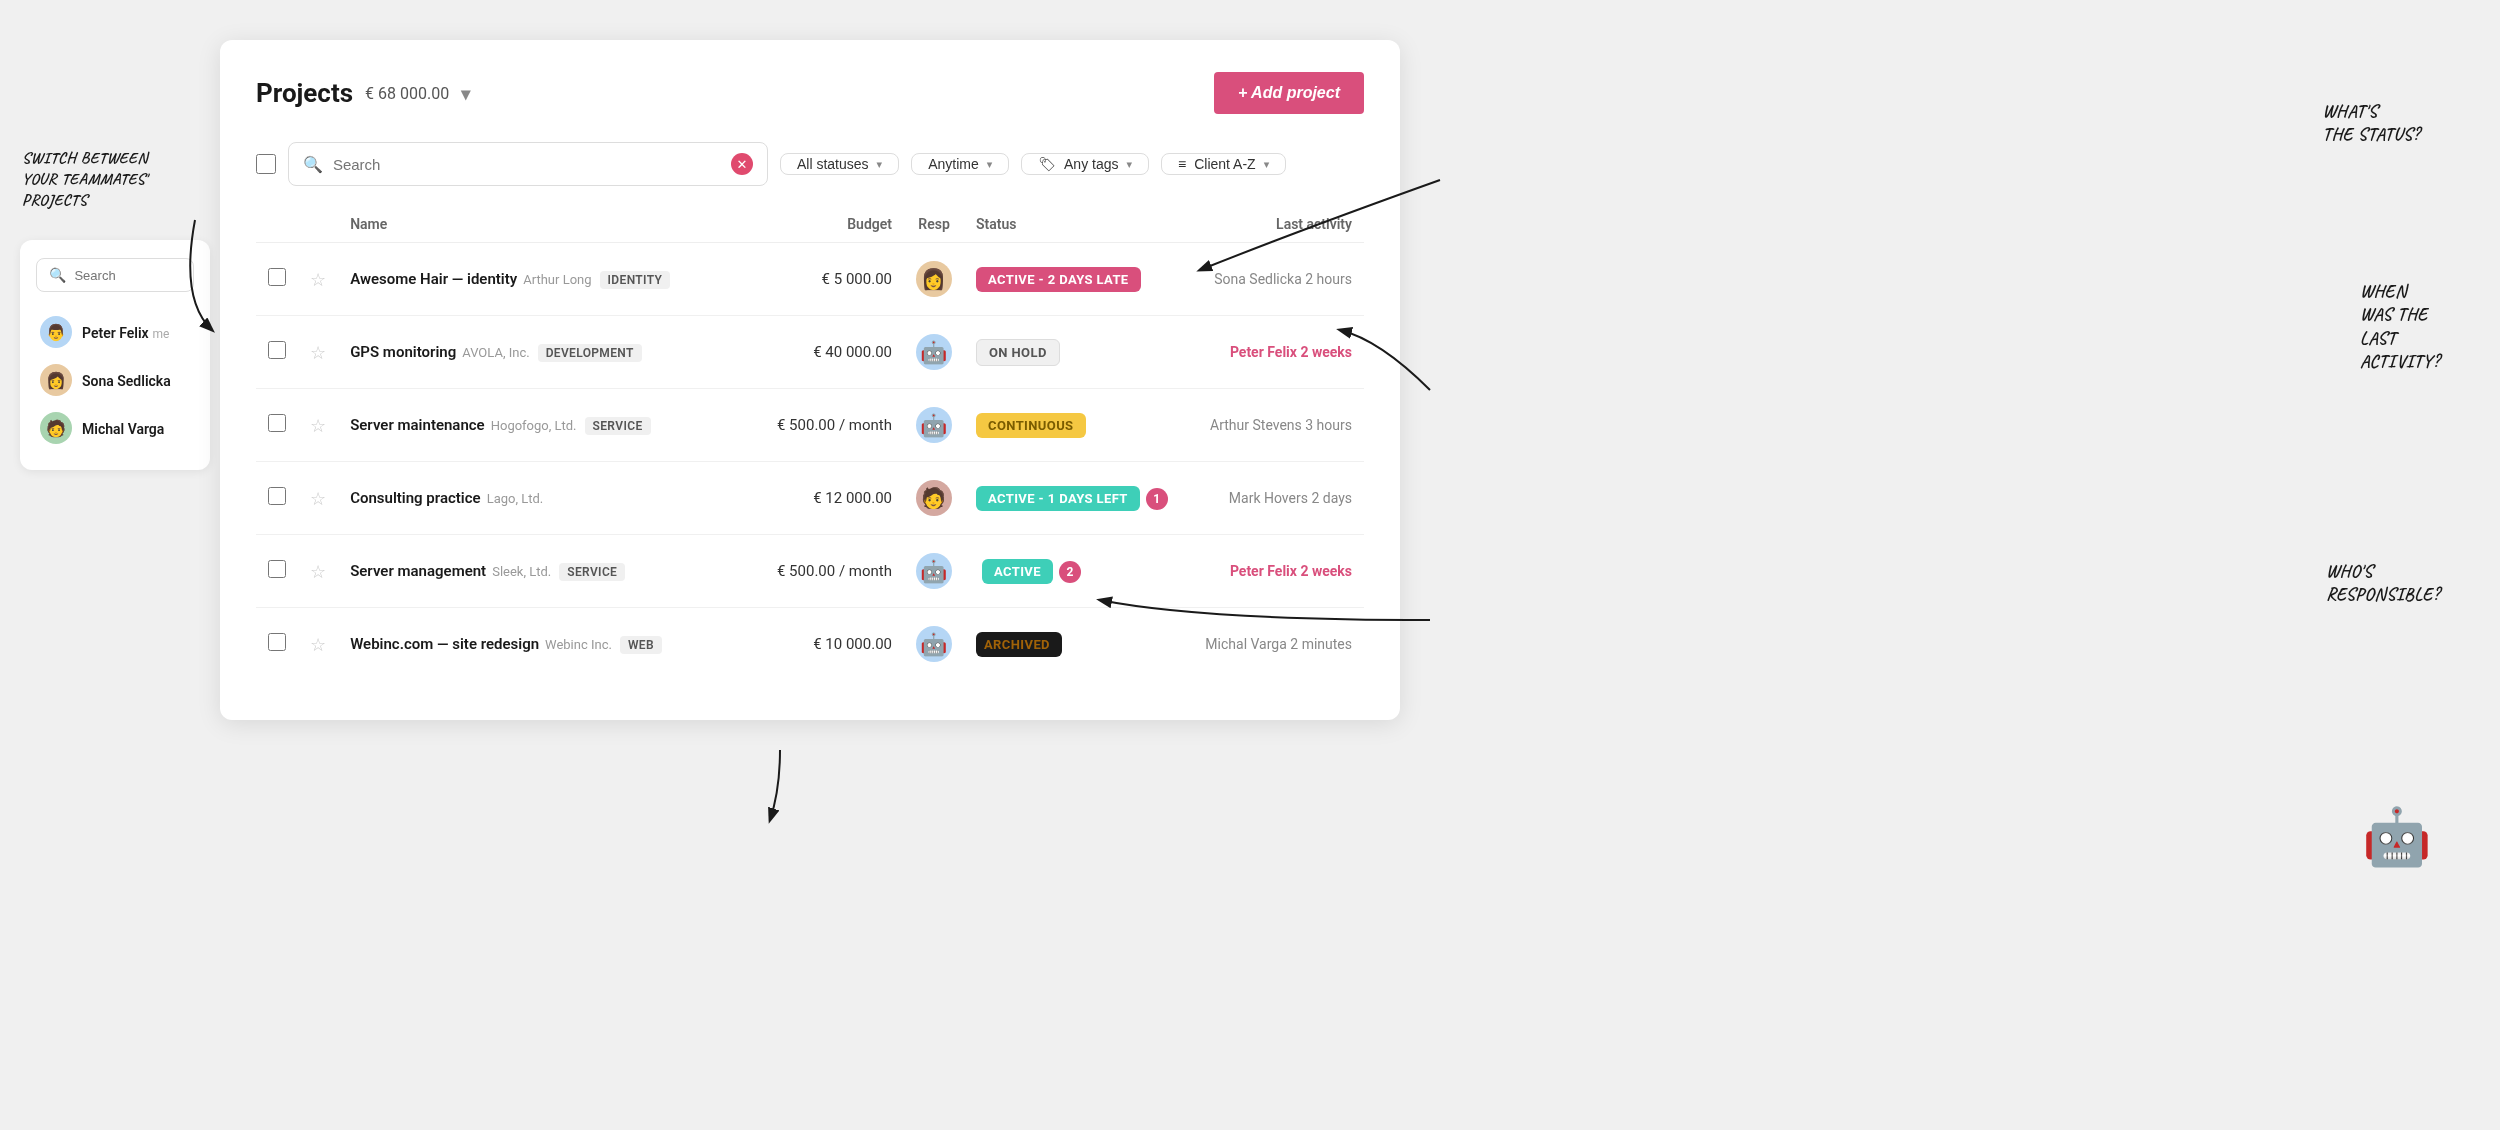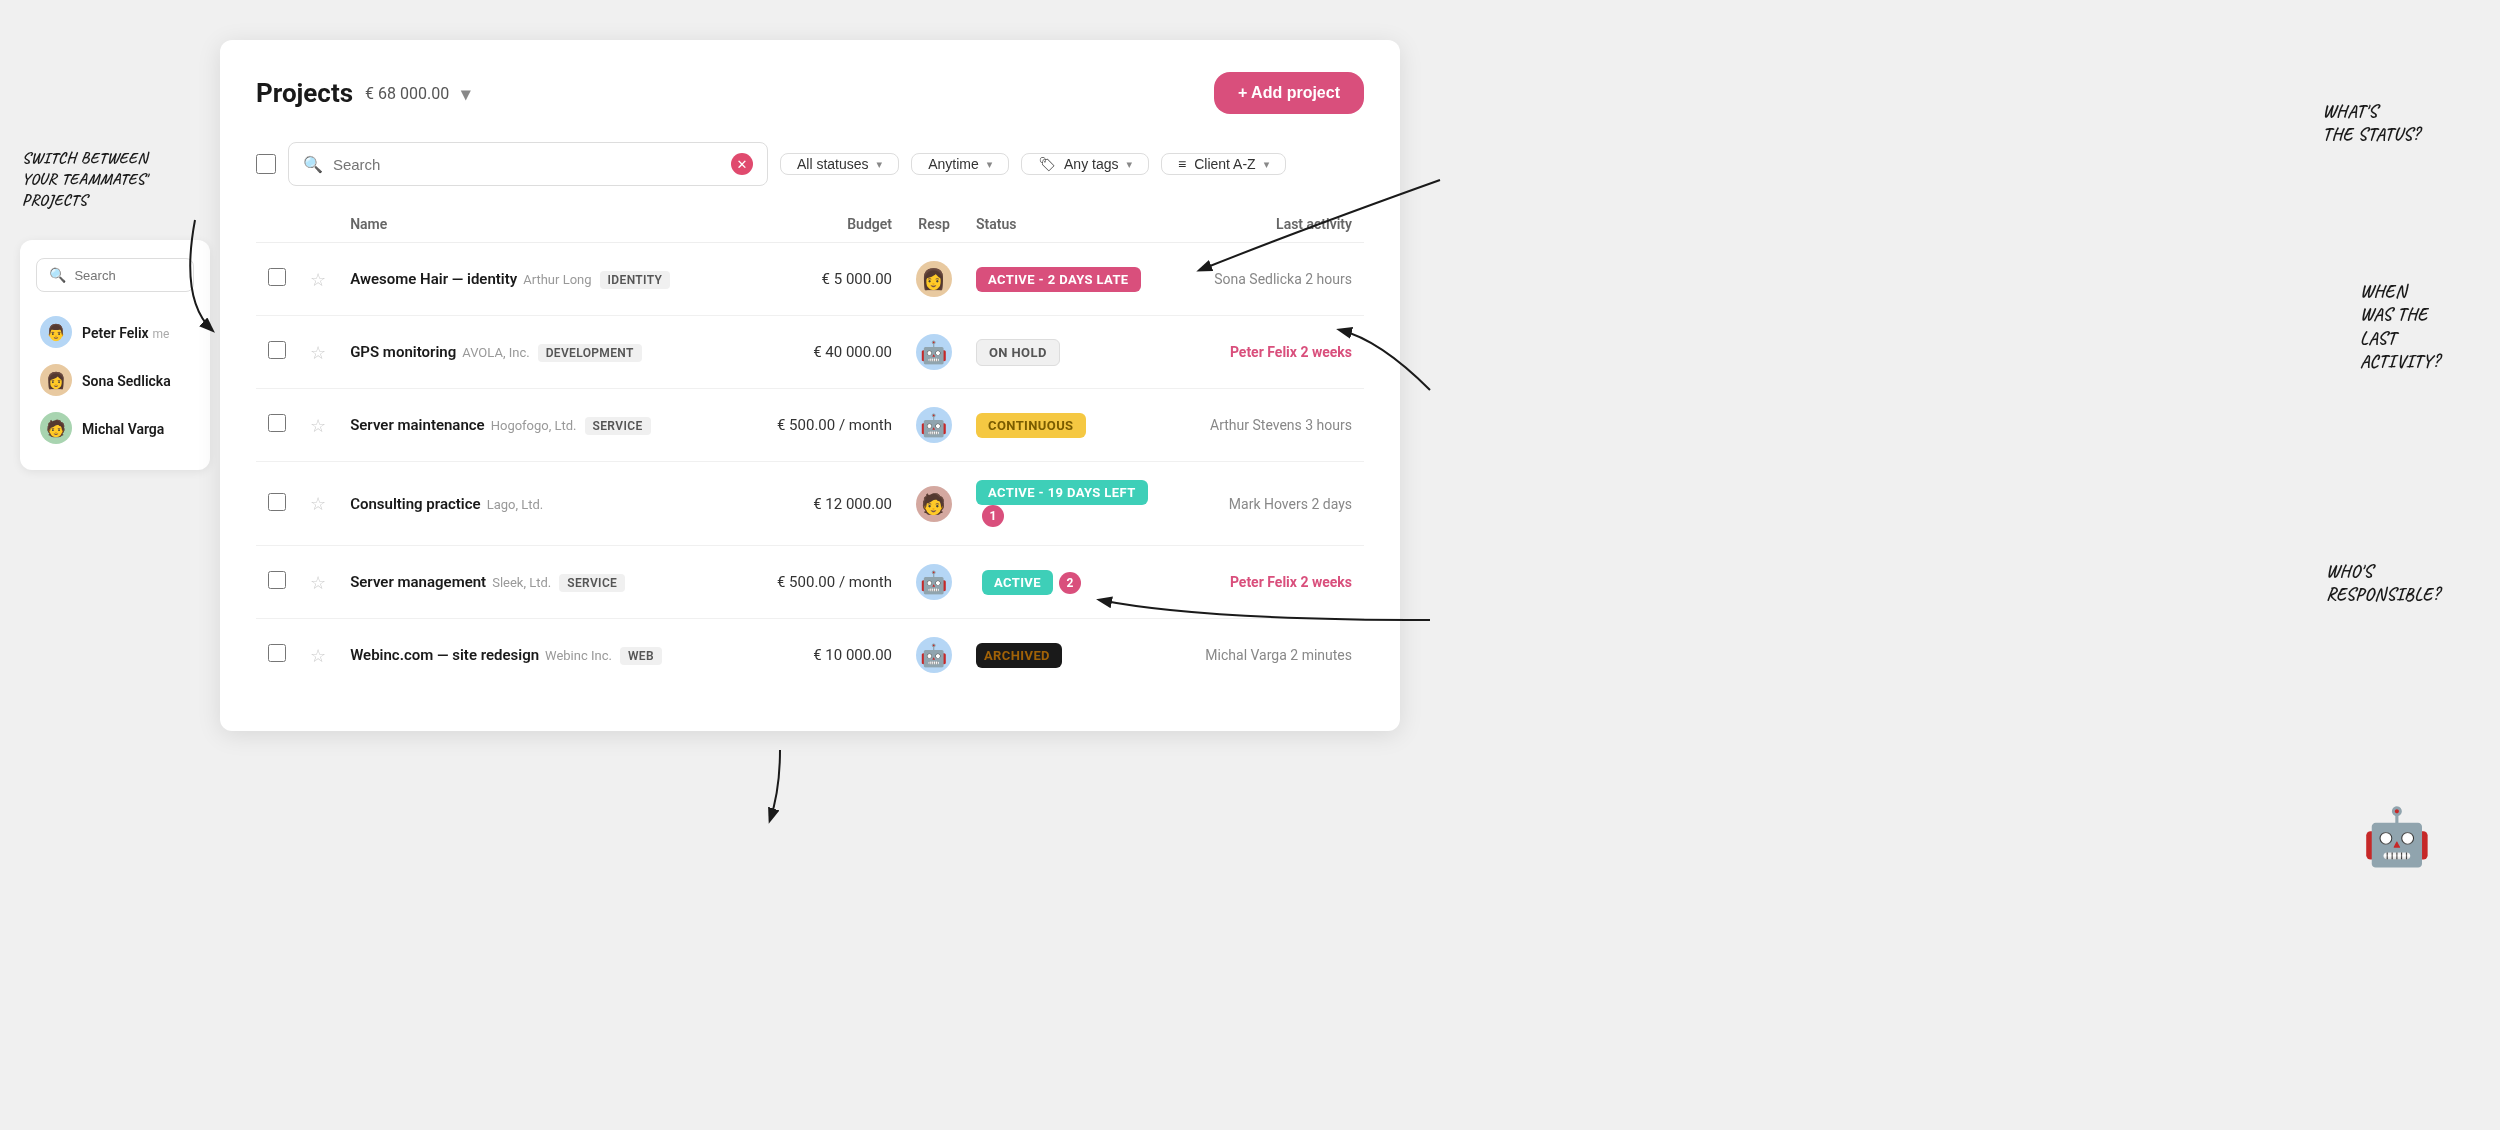--- a/index.html
+++ b/index.html
@@ -46,28 +46,29 @@
     }
     .header-chevron {
       font-size: 18px;
       color: #888;
       cursor: pointer;
     }
     .add-project-btn {
       background: #d94f7c;
       color: #fff;
       border: none;
-      border-radius: 16px;
+      border-radius: 4px;
       padding: 12px 24px;
       font-size: 16px;
       font-weight: 600;
       cursor: pointer;
       display: flex;
       align-items: center;
       gap: 8px;
+      font-style: italic;
     }
 
     
     .toolbar {
       display: flex;
       align-items: center;
       gap: 12px;
       margin-bottom: 20px;
     }
     .toolbar-checkbox {
@@ -411,21 +412,21 @@
           <td class="col-activity" style="text-align: right;"><span class="activity-text">Arthur Stevens 3 hours</span></td>
         </tr>
         <tr>
           <td class="col-check"><input type="checkbox" class="row-checkbox" style=""></td>
           <td class="col-star"><span class="star-icon">☆</span></td>
           <td class="col-name"><span class="project-name">Consulting practice</span><span class="project-client">Lago, Ltd.</span></td>
           <td class="col-budget" style="text-align: right;"><span class="budget-val">€ 12 000.00</span></td>
           <td class="col-resp">
             <div class="avatar avatar-human2">🧑</div>
           </td>
-          <td class="col-status"><span class="badge badge-active-left">ACTIVE - 19 DAYS LEFT</span><span class="badge-count">1</span></td>
+          <td class="col-status"><span class="badge badge-active-left">ACTIVE - 1 DAYS LEFT</span><span class="badge-count">1</span></td>
           <td class="col-activity" style="text-align: right;"><span class="activity-text">Mark Hovers 2 days</span></td>
         </tr>
         <tr>
           <td class="col-check"><input type="checkbox" class="row-checkbox" style=""></td>
           <td class="col-star"><span class="star-icon">☆</span></td>
           <td class="col-name"><span class="project-name">Server management</span><span class="project-client">Sleek, Ltd.</span><span class="project-tag">SERVICE</span></td>
           <td class="col-budget" style="text-align: right;"><span class="budget-val">€ 500.00 / month</span></td>
           <td class="col-resp">
             <div class="avatar avatar-robot">🤖</div>
           </td>

